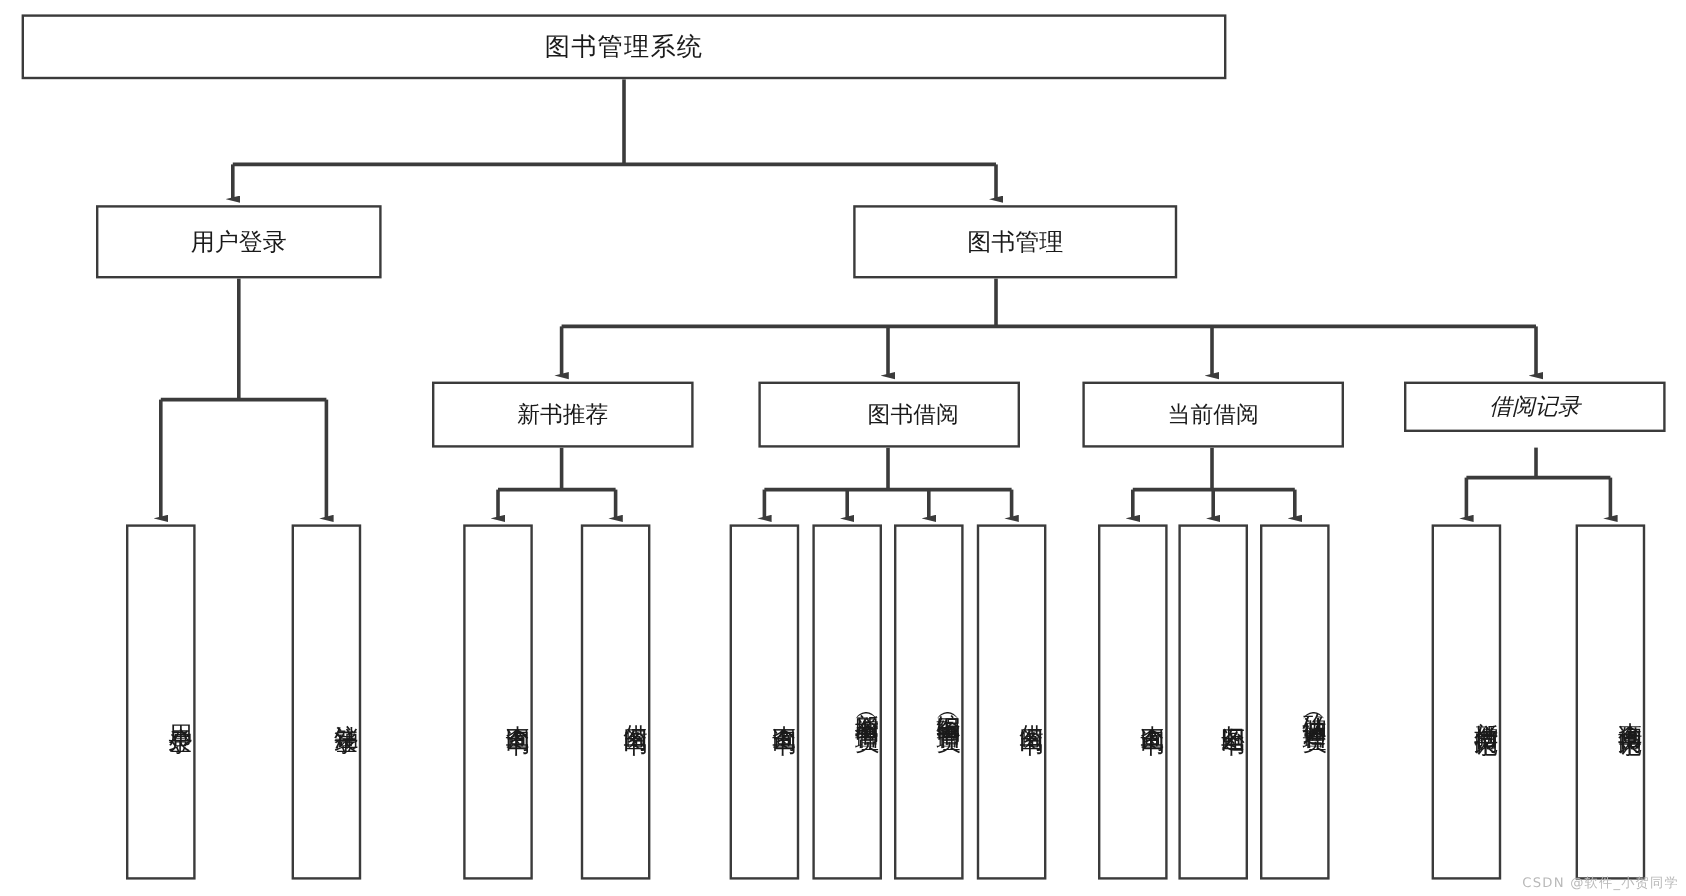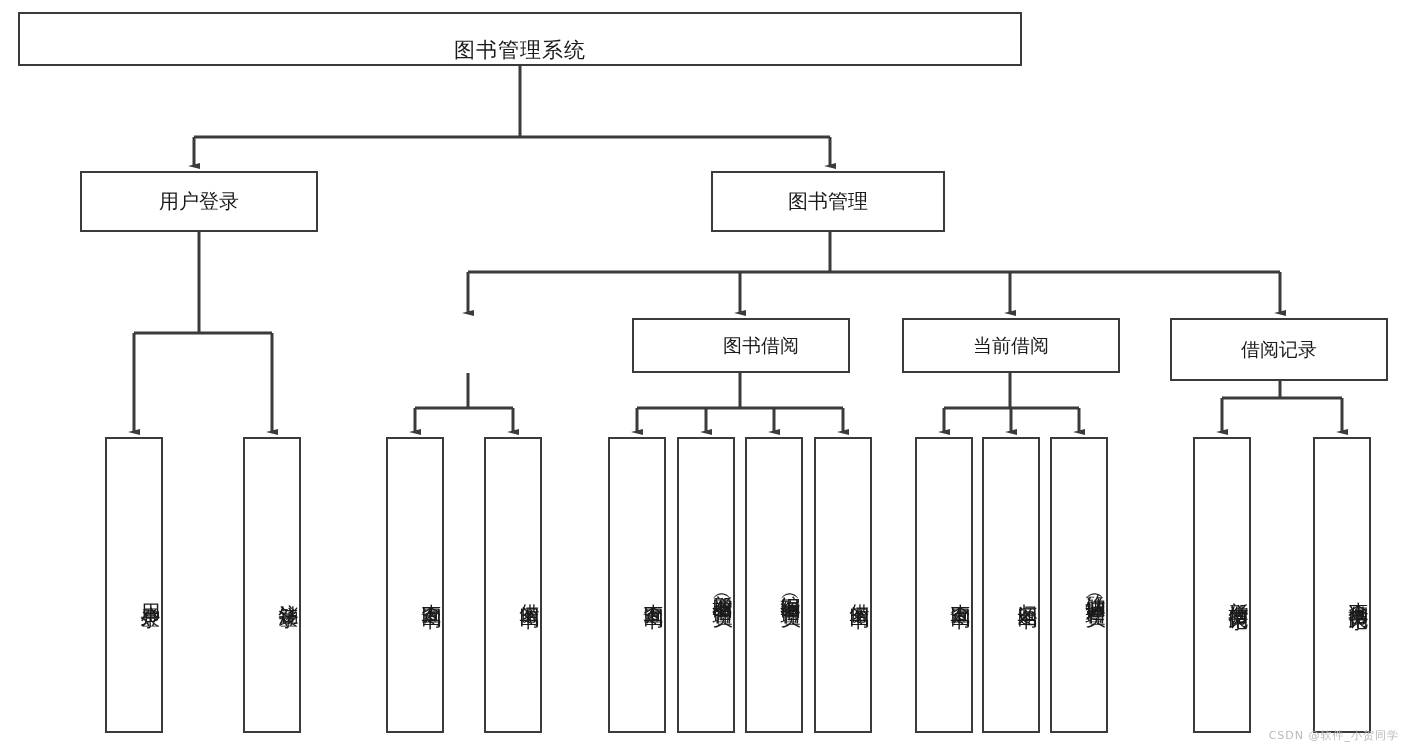--- a/index.html
+++ b/index.html
@@ -99,38 +99,41 @@
       <path d="M1011,408 L1011,432" marker-end="url(#arr)"></path>
       <path d="M1079,408 L1079,432" marker-end="url(#arr)"></path>
 
       <path d="M1280,373 L1280,398"></path>
       <path d="M1222,398 L1342,398"></path>
       <path d="M1222,398 L1222,432" marker-end="url(#arr)"></path>
       <path d="M1342,398 L1342,432" marker-end="url(#arr)"></path>
     </g>
   </svg>
 
-  <div class="node root" style="left:18px;top:12px;width:1004px;height:54px;align-items:flex-end;">
+  <div class="node root" style="left:18px;top:12px;width:1004px;height:54px;">
     <span>图书管理系统</span>
   </div>
 
   <div class="node lvl2" style="left:80px;top:171px;width:238px;height:61px;">
     <span>用户登录</span>
   </div>
-  <div class="node lvl2" style="left:711px;top:171px;width:234px;height:61px;">
+  <div class="node lvl2" style="left:711px;top:171px;width:270px;height:61px;">
     <span>图书管理</span>
   </div>
 
+  <div class="node lvl3" style="left:360px;top:318px;width:218px;height:55px;">
+    <span>新书推荐</span>
+  </div>
   <div class="node lvl3" style="left:632px;top:318px;width:218px;height:55px;padding-left:40px;">
     <span>图书借阅</span>
   </div>
   <div class="node lvl3" style="left:902px;top:318px;width:218px;height:55px;justify-content:center;">
     <span>当前借阅</span>
   </div>
-  <div class="node lvl3" style="left:1170px;top:318px;width:218px;height:63px;">
+  <div class="node lvl3" style="left:1170px;top:318px;width:218px;height:42px;font-style:italic;">
     <span>借阅记录</span>
   </div>
 
   <div class="node leaf" style="left:105px;top:437px;width:58px;height:296px;">
     <span class="vtext">用户登录</span>
   </div>
   <div class="node leaf" style="left:243px;top:437px;width:58px;height:296px;">
     <span class="vtext">注销登录</span>
   </div>
 

